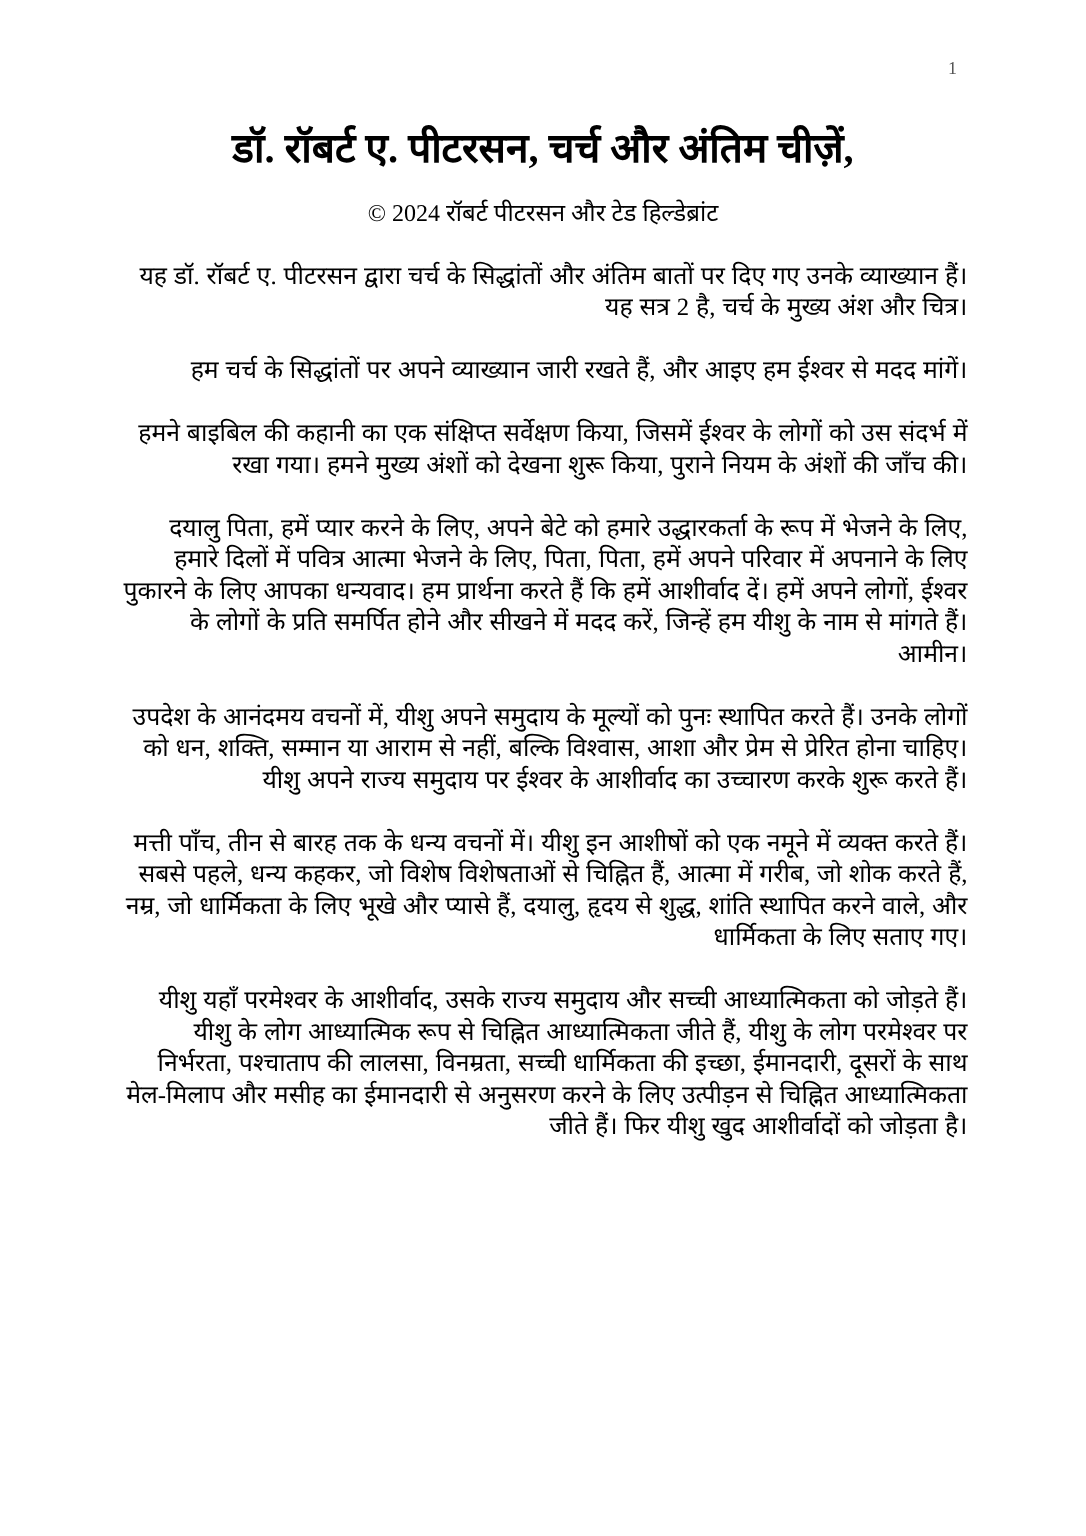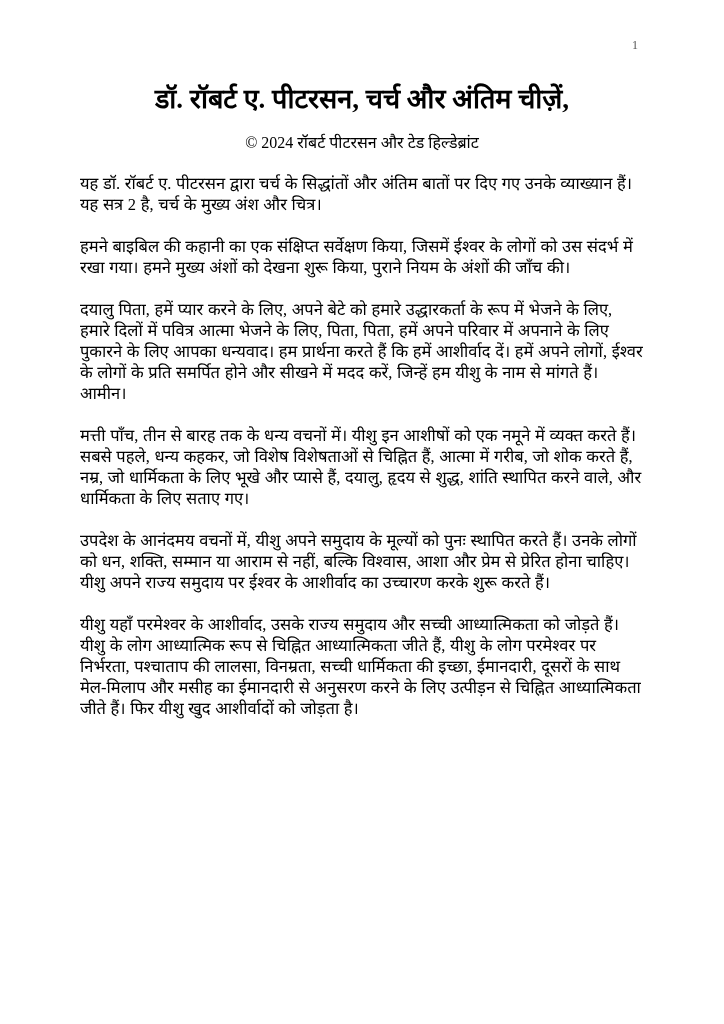--- a/index.html
+++ b/index.html
@@ -42,38 +42,39 @@
     line-height: 22px;
     margin-top: 16px;
   }
   .body-text {
     margin: 19px 79px 0 80px;
   }
   .body-text p {
     font-size: 16.5px;
     line-height: 21px;
     margin: 0 0 21px 0;
-    text-align: left;
+    text-align: right;
     word-spacing: 0.5px;
   }
 </style>
 </head>
 <body>
 
 <div class="page">
 
   <div class="page-number">1</div>
 
   <div class="title-block">
     <h1 class="title-line">डॉ. रॉबर्ट ए. पीटरसन, चर्च और अंतिम चीज़ें,</h1>
     <div class="copyright">© 2024 रॉबर्ट पीटरसन और टेड हिल्डेब्रांट</div>
   </div>
 
   <div class="body-text">
     <p>यह डॉ. रॉबर्ट ए. पीटरसन द्वारा चर्च के सिद्धांतों और अंतिम बातों पर दिए गए उनके व्याख्यान हैं। यह सत्र 2 है, चर्च के मुख्य अंश और चित्र।</p>
+    <p>हम चर्च के सिद्धांतों पर अपने व्याख्यान जारी रखते हैं, और आइए हम ईश्वर से मदद मांगें।</p>
     <p>हमने बाइबिल की कहानी का एक संक्षिप्त सर्वेक्षण किया, जिसमें ईश्वर के लोगों को उस संदर्भ में रखा गया। हमने मुख्य अंशों को देखना शुरू किया, पुराने नियम के अंशों की जाँच की।</p>
     <p>दयालु पिता, हमें प्यार करने के लिए, अपने बेटे को हमारे उद्धारकर्ता के रूप में भेजने के लिए, हमारे दिलों में पवित्र आत्मा भेजने के लिए, पिता, पिता, हमें अपने परिवार में अपनाने के लिए पुकारने के लिए आपका धन्यवाद। हम प्रार्थना करते हैं कि हमें आशीर्वाद दें। हमें अपने लोगों, ईश्वर के लोगों के प्रति समर्पित होने और सीखने में मदद करें, जिन्हें हम यीशु के नाम से मांगते हैं। आमीन।</p>
+    <p>उपदेश के आनंदमय वचनों में, यीशु अपने समुदाय के मूल्यों को पुनः स्थापित करते हैं। उनके लोगों को धन, शक्ति, सम्मान या आराम से नहीं, बल्कि विश्वास, आशा और प्रेम से प्रेरित होना चाहिए। यीशु अपने राज्य समुदाय पर ईश्वर के आशीर्वाद का उच्चारण करके शुरू करते हैं।</p>
     <p>मत्ती पाँच, तीन से बारह तक के धन्य वचनों में। यीशु इन आशीषों को एक नमूने में व्यक्त करते हैं। सबसे पहले, धन्य कहकर, जो विशेष विशेषताओं से चिह्नित हैं, आत्मा में गरीब, जो शोक करते हैं, नम्र, जो धार्मिकता के लिए भूखे और प्यासे हैं, दयालु, हृदय से शुद्ध, शांति स्थापित करने वाले, और धार्मिकता के लिए सताए गए।</p>
-    <p>उपदेश के आनंदमय वचनों में, यीशु अपने समुदाय के मूल्यों को पुनः स्थापित करते हैं। उनके लोगों को धन, शक्ति, सम्मान या आराम से नहीं, बल्कि विश्वास, आशा और प्रेम से प्रेरित होना चाहिए। यीशु अपने राज्य समुदाय पर ईश्वर के आशीर्वाद का उच्चारण करके शुरू करते हैं।</p>
     <p>यीशु यहाँ परमेश्वर के आशीर्वाद, उसके राज्य समुदाय और सच्ची आध्यात्मिकता को जोड़ते हैं। यीशु के लोग आध्यात्मिक रूप से चिह्नित आध्यात्मिकता जीते हैं, यीशु के लोग परमेश्वर पर निर्भरता, पश्चाताप की लालसा, विनम्रता, सच्ची धार्मिकता की इच्छा, ईमानदारी, दूसरों के साथ मेल-मिलाप और मसीह का ईमानदारी से अनुसरण करने के लिए उत्पीड़न से चिह्नित आध्यात्मिकता जीते हैं। फिर यीशु खुद आशीर्वादों को जोड़ता है।</p>
   </div>
 
 </div>
 
 </body></html>

